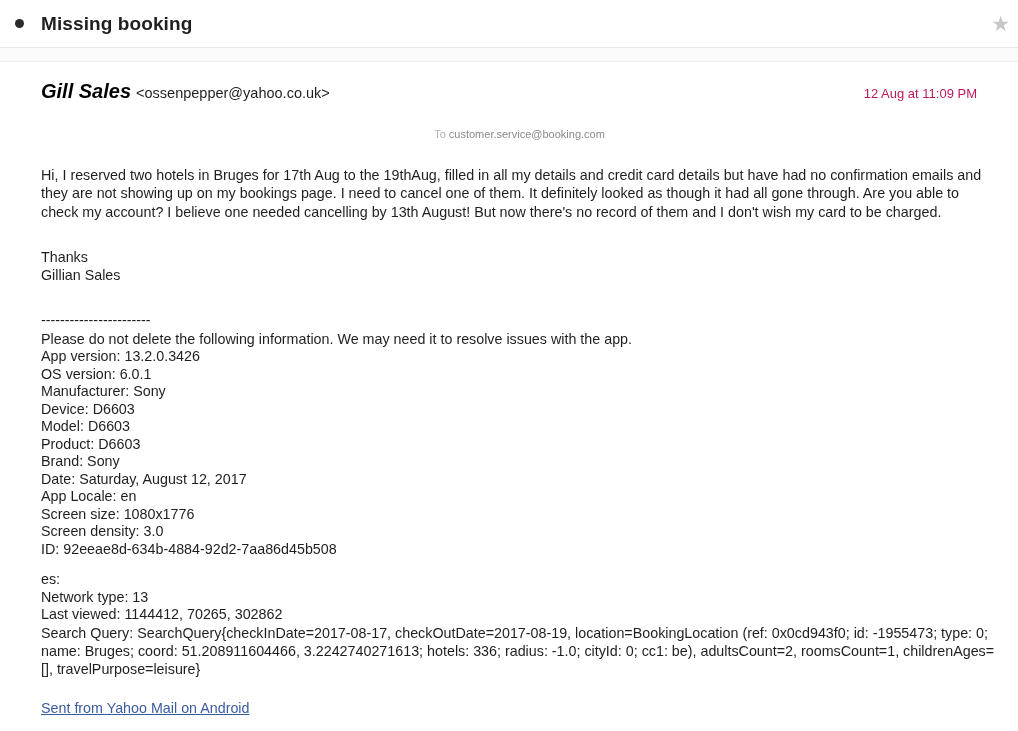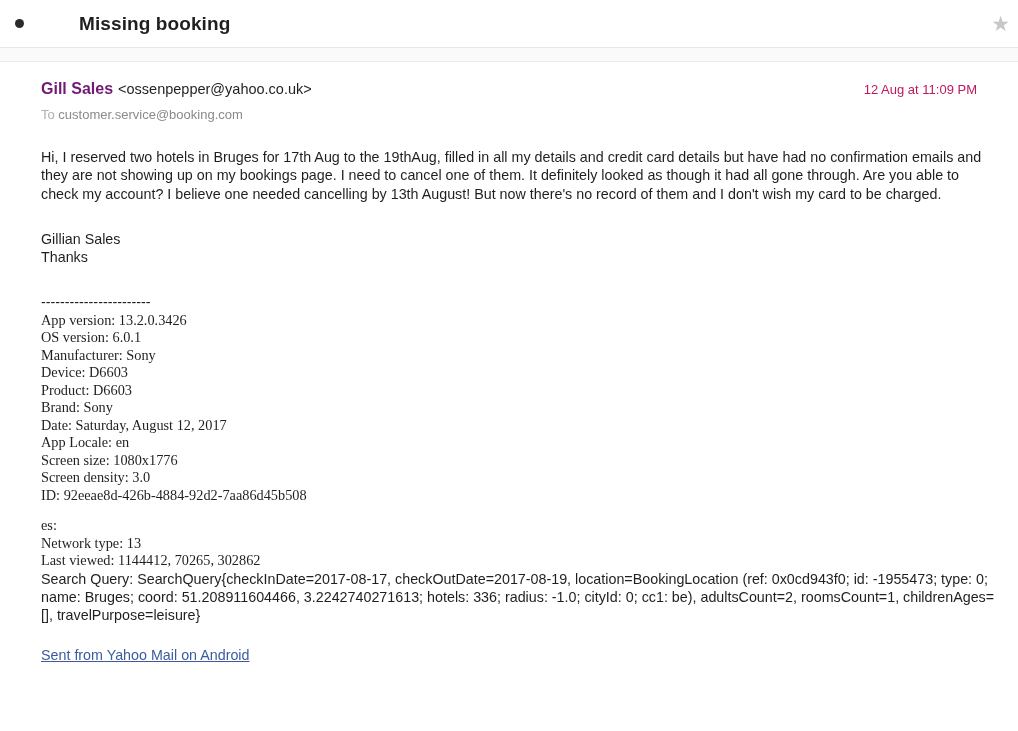--- a/index.html
+++ b/index.html
@@ -16,21 +16,20 @@
   }
 
   
   .header {
     height: 47px;
     display: flex;
     align-items: center;
     border-bottom: 1px solid #e8e8e8;
     background: #ffffff;
     position: relative;
-    gap: 38px;
   }
   .unread-dot {
     width: 9px;
     height: 9px;
     border-radius: 50%;
     background: #2b2b2b;
     margin-left: 15px;
     flex: 0 0 auto;
   }
   .subject {
@@ -59,40 +58,42 @@
 
   
   .message {
     padding: 18px 20px 0 41px;
   }
   .from-line {
     display: flex;
     align-items: baseline;
   }
   .sender-name {
-    font-size: 16px;
+    font-size: 20px;
     font-weight: bold;
-    color: #701a75;
+    color: #000000;
+    font-style: italic;
   }
   .sender-email {
     font-size: 14.5px;
     color: #1f1f1f;
     margin-left: 5px;
   }
   .timestamp {
     margin-left: auto;
     font-size: 13px;
     color: #be185d;
     padding-right: 21px;
     white-space: nowrap;
   }
   .to-line {
-    margin-top: 9px;
-    font-size: 13px;
+    margin-top: 25px;
+    font-size: 11px;
     color: #8e8e8e;
+    text-align: center;
   }
   .to-label {
     color: #b0b0b0;
   }
   .to-address {
     color: #8a8a8a;
   }
 
   
   .body-text {
@@ -105,21 +106,20 @@
   .para {
     margin: 0;
   }
   .spacer-lg { height: 27px; }
   .spacer-sm { height: 13px; }
 
   .diag-list {
     font-size: 14.3px;
     line-height: 1.225;
     color: #1f1f1f;
-    font-family: Liberation Serif, serif;
   }
   .diag-line { white-space: pre-wrap; }
 
   .wrap-block {
     font-size: 14.3px;
     line-height: 1.28;
     color: #1f1f1f;
     max-width: 955px;
   }
 
@@ -154,39 +154,41 @@
   <div class="to-line">
     <span class="to-label">To</span>
     <span class="to-address">customer.service@booking.com</span>
   </div>
 
   <div class="body-text">
     <p class="para">Hi, I reserved two hotels in Bruges for 17th Aug to the 19thAug, filled in all my details and credit card details but have had no confirmation emails and they are not showing up on my bookings page. I need to cancel one of them. It definitely looked as though it had all gone through. Are you able to check my account? I believe one needed cancelling by 13th August! But now there's no record of them and I don't wish my card to be charged.</p>
 
     <div class="spacer-lg"></div>
 
+    <p class="para">Thanks</p>
     <p class="para">Gillian Sales</p>
-    <p class="para">Thanks</p>
 
     <div class="spacer-lg"></div>
 
     <p class="para">-----------------------</p>
+    <p class="para">Please do not delete the following information. We may need it to resolve issues with the app.</p>
 
     <div class="diag-list">
       <div class="diag-line">App version: 13.2.0.3426</div>
       <div class="diag-line">OS version: 6.0.1</div>
       <div class="diag-line">Manufacturer: Sony</div>
       <div class="diag-line">Device: D6603</div>
+      <div class="diag-line">Model: D6603</div>
       <div class="diag-line">Product: D6603</div>
       <div class="diag-line">Brand: Sony</div>
       <div class="diag-line">Date: Saturday, August 12, 2017</div>
       <div class="diag-line">App Locale: en</div>
       <div class="diag-line">Screen size: 1080x1776</div>
       <div class="diag-line">Screen density: 3.0</div>
-      <div class="diag-line">ID: 92eeae8d-426b-4884-92d2-7aa86d45b508</div>
+      <div class="diag-line">ID: 92eeae8d-634b-4884-92d2-7aa86d45b508</div>
     </div>
 
     <div class="spacer-sm"></div>
 
     <div class="diag-list">
       <div class="diag-line">es:</div>
       <div class="diag-line">Network type: 13</div>
       <div class="diag-line">Last viewed: 1144412, 70265, 302862</div>
     </div>
 

